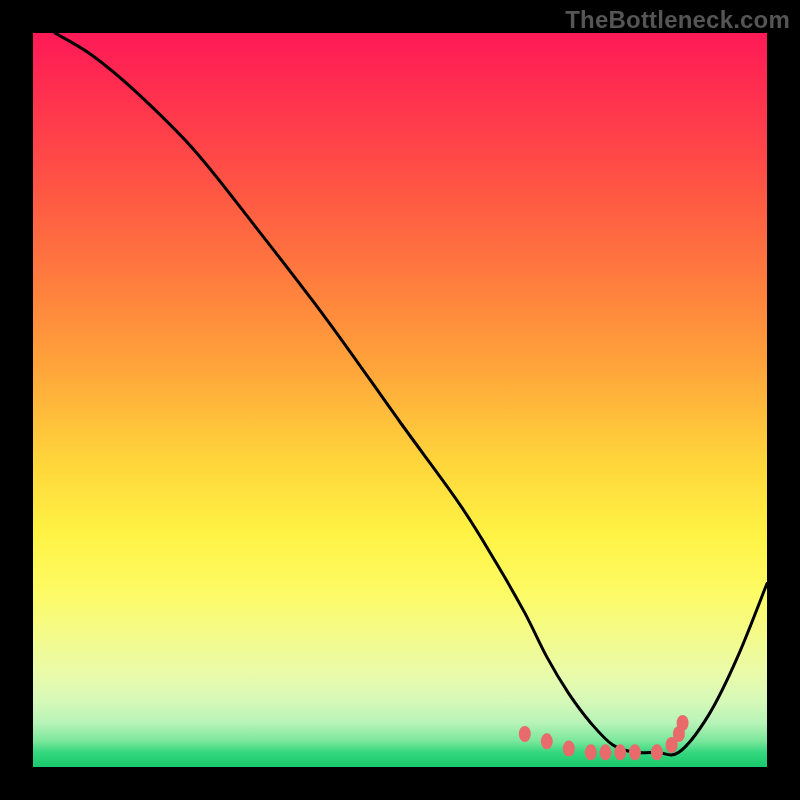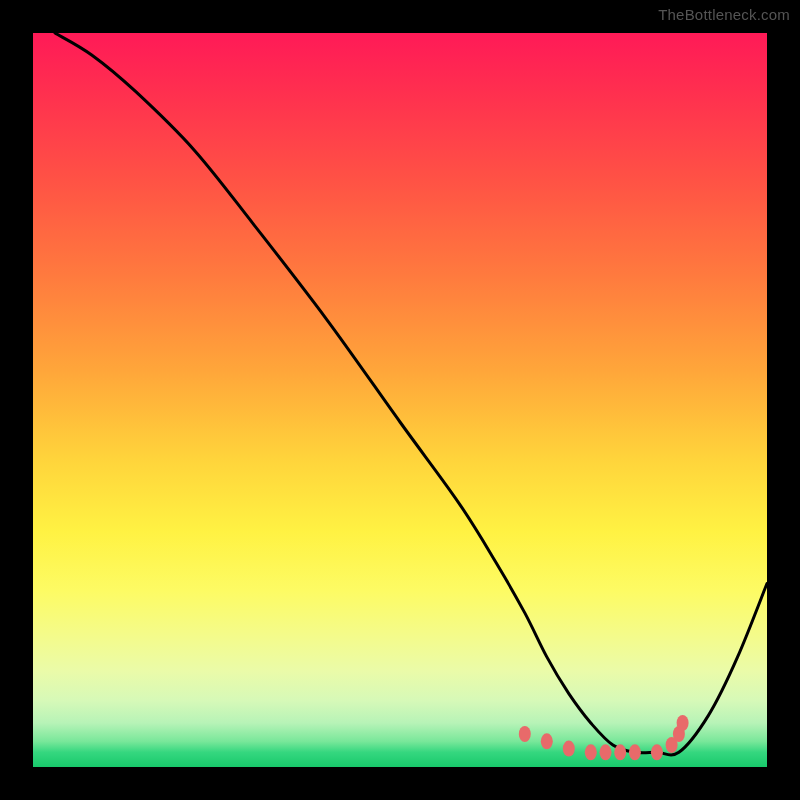--- a/index.html
+++ b/index.html
@@ -41,22 +41,22 @@
       #79e79a 96.5%,
       #35d77f 98%,
       #18c96b 100%
     );
   }
   .watermark {
     position: absolute;
     top: 6px;
     right: 10px;
     color: #555;
-    font-size: 15px;
-    font-weight: 400;
+    font-size: 24px;
+    font-weight: 700;
     letter-spacing: 0.2px;
     user-select: none;
   }
   svg.curve-layer {
     position: absolute;
     left: 0;
     top: 0;
     width: 734px;
     height: 734px;
   }

